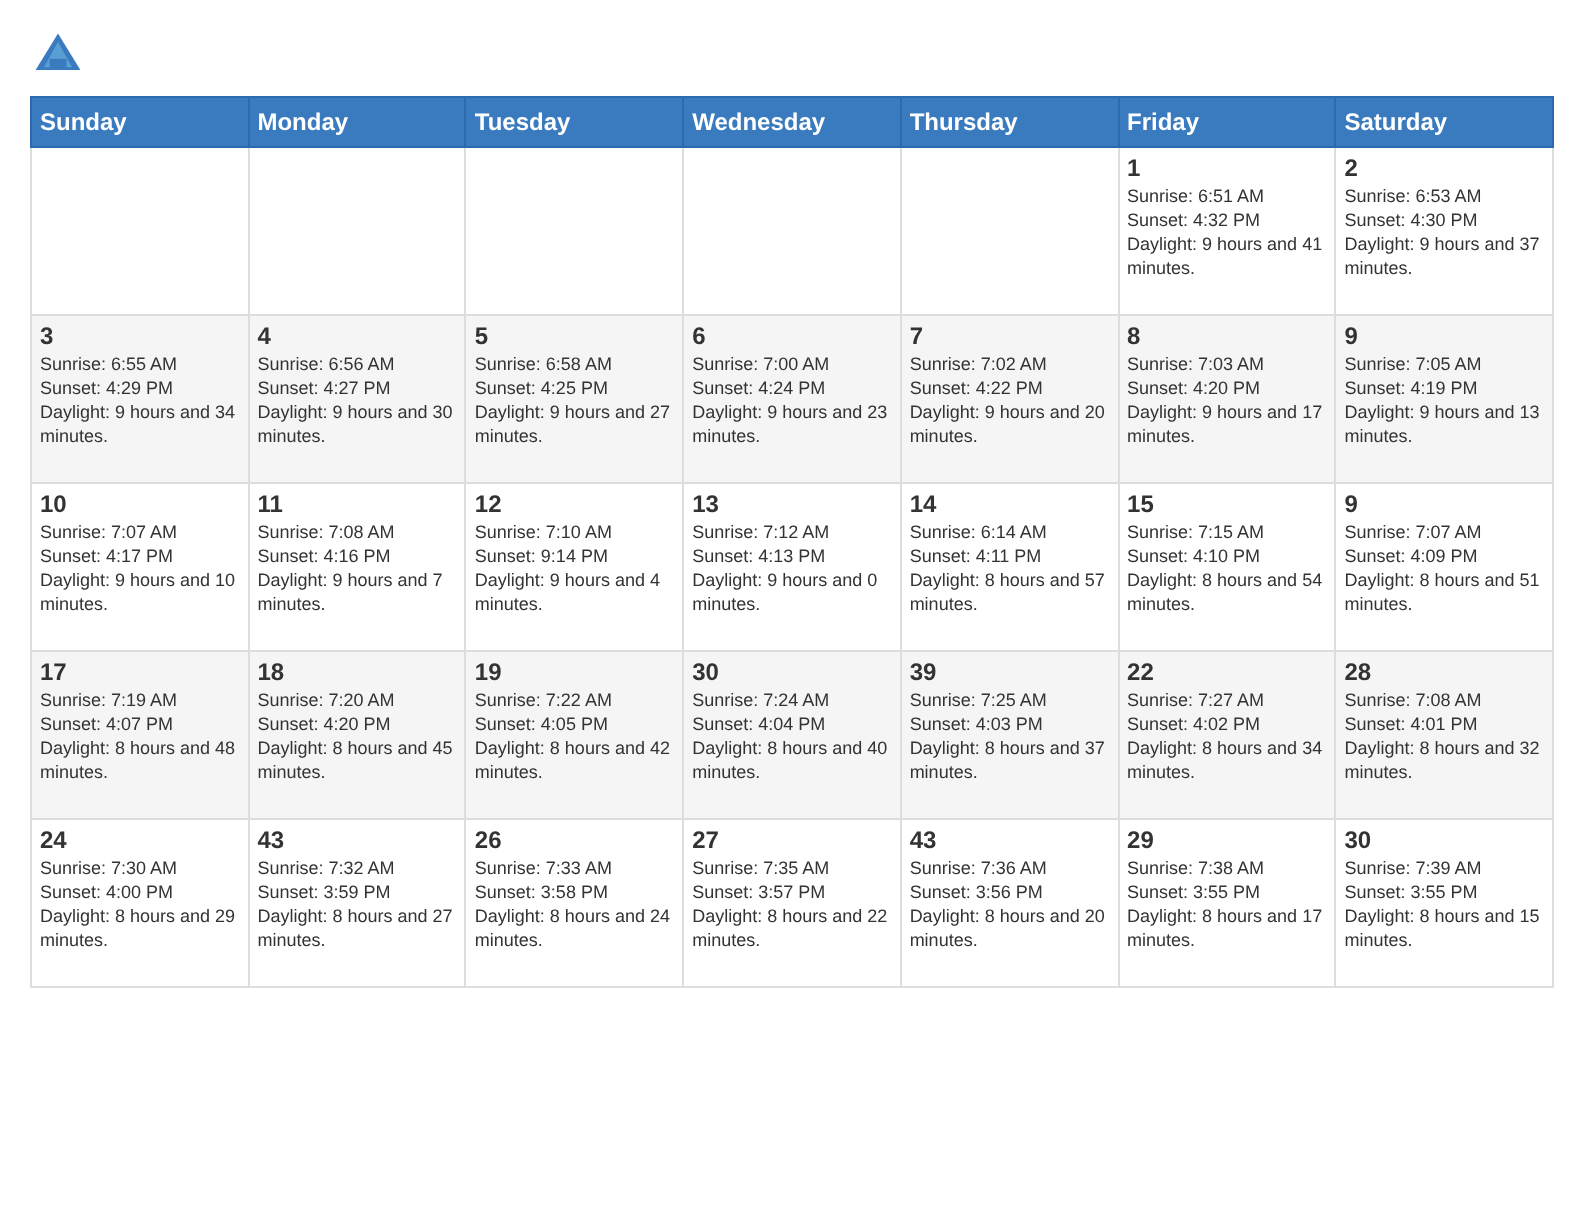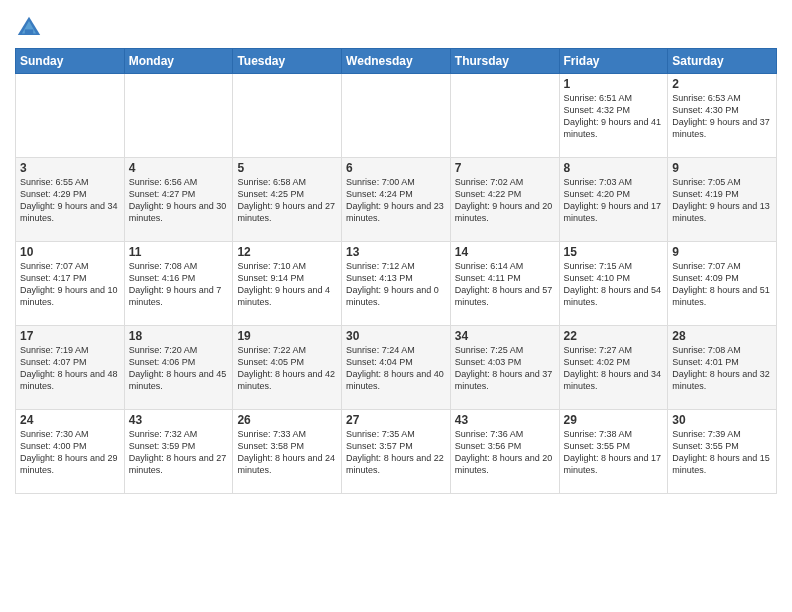--- a/index.html
+++ b/index.html
@@ -264,40 +264,40 @@
           <td>
             <span class="day-num">17</span>
             <div class="day-info">Sunrise: 7:19 AM
 Sunset: 4:07 PM
 Daylight: 8 hours
 and 48 minutes.</div>
           </td>
           <td>
             <span class="day-num">18</span>
             <div class="day-info">Sunrise: 7:20 AM
-Sunset: 4:06 PM
+Sunset: 4:20 PM
 Daylight: 8 hours
 and 45 minutes.</div>
           </td>
           <td>
             <span class="day-num">19</span>
             <div class="day-info">Sunrise: 7:22 AM
 Sunset: 4:05 PM
 Daylight: 8 hours
 and 42 minutes.</div>
           </td>
           <td>
             <span class="day-num">30</span>
             <div class="day-info">Sunrise: 7:24 AM
 Sunset: 4:04 PM
 Daylight: 8 hours
 and 40 minutes.</div>
           </td>
           <td>
-            <span class="day-num">34</span>
+            <span class="day-num">39</span>
             <div class="day-info">Sunrise: 7:25 AM
 Sunset: 4:03 PM
 Daylight: 8 hours
 and 37 minutes.</div>
           </td>
           <td>
             <span class="day-num">22</span>
             <div class="day-info">Sunrise: 7:27 AM
 Sunset: 4:02 PM
 Daylight: 8 hours

